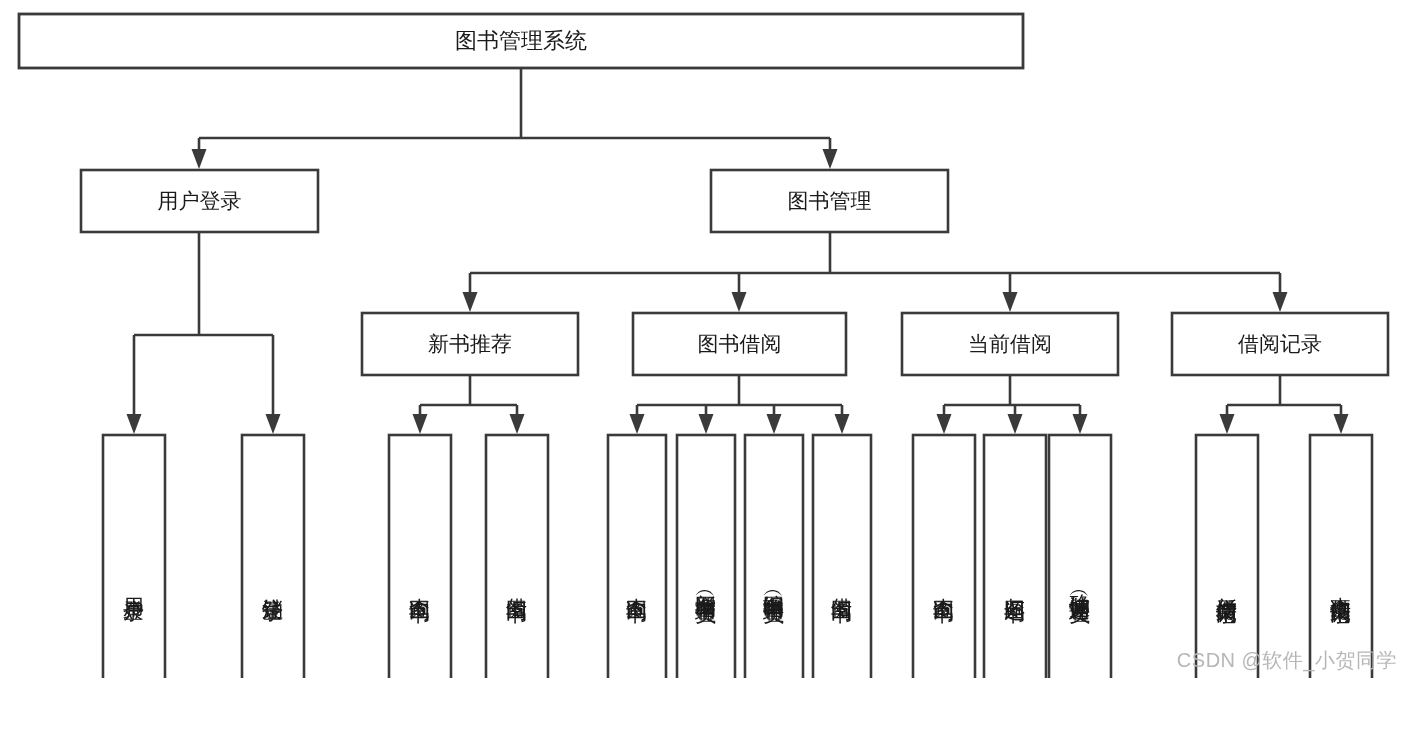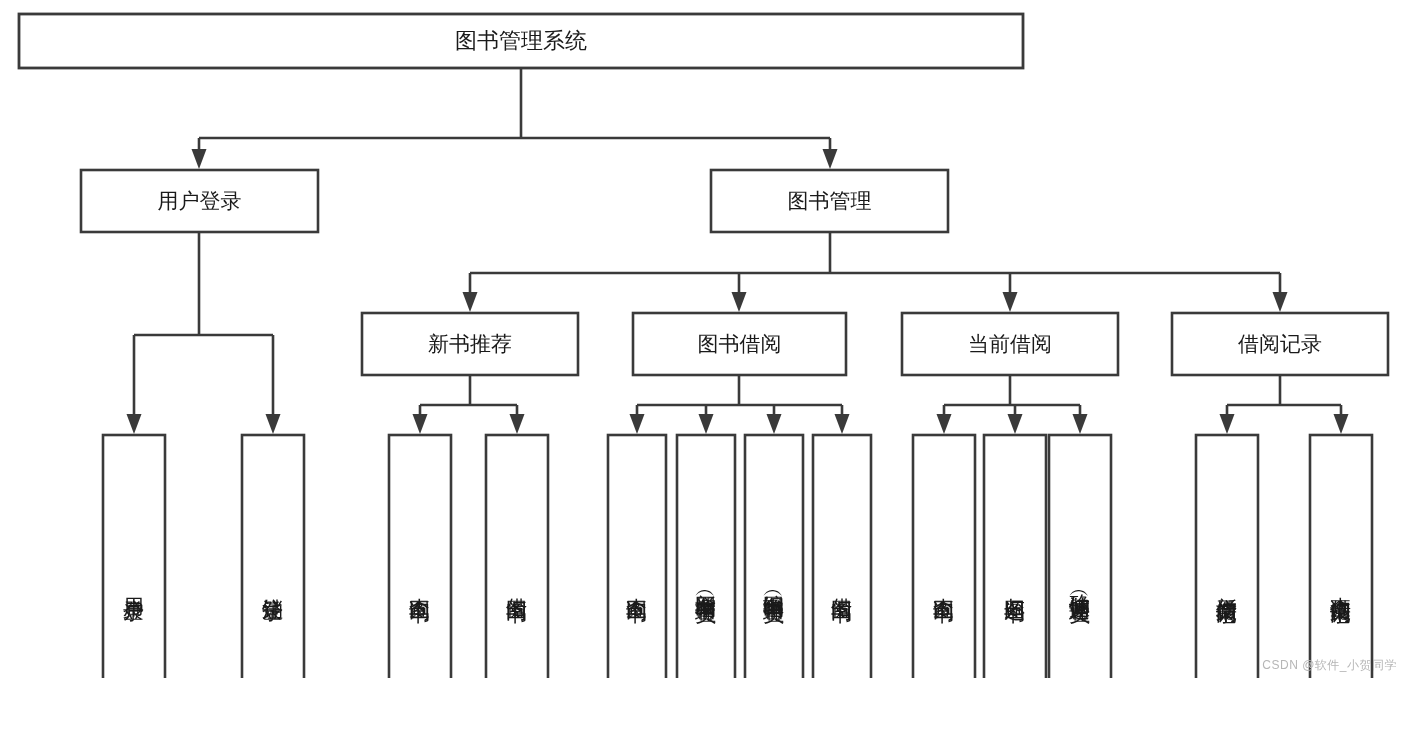--- a/index.html
+++ b/index.html
@@ -70,21 +70,21 @@
     line-height: 1.0;
     letter-spacing: 1.5px;
     color: #1a1a1a;
     white-space: nowrap;
   }
   .watermark {
     position: absolute;
     right: 8px;
     bottom: 4px;
     font-family: "Liberation Sans", "DejaVu Sans", sans-serif;
-    font-size: 12px;
+    font-size: 20px;
     color: #b6b6b6;
     letter-spacing: 0.5px;
     user-select: none;
     white-space: nowrap;
   }
 </style>
 </head>
 <body>
 
 <div id="diagram-root">

